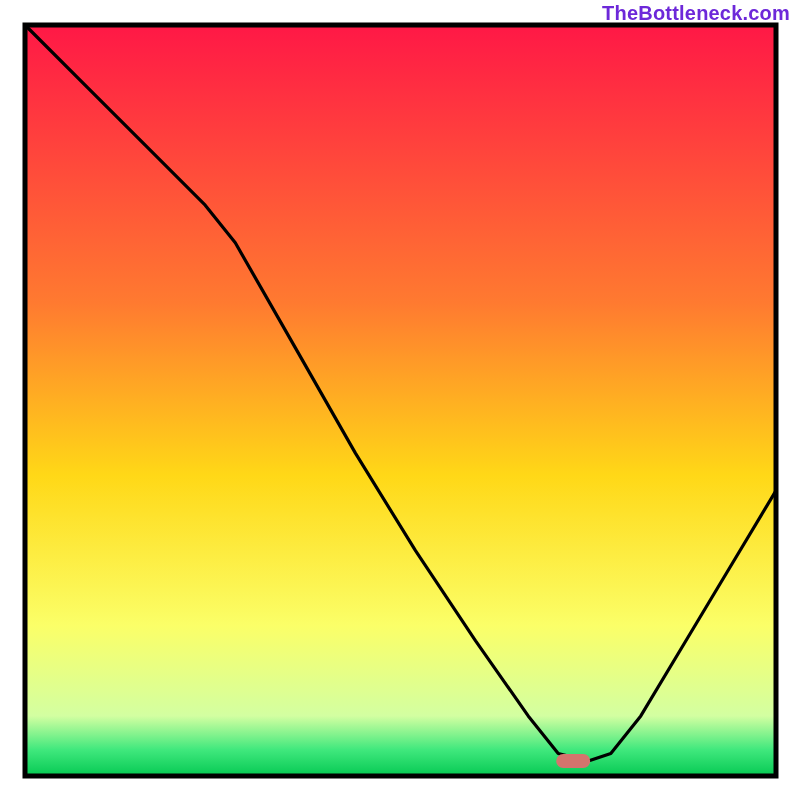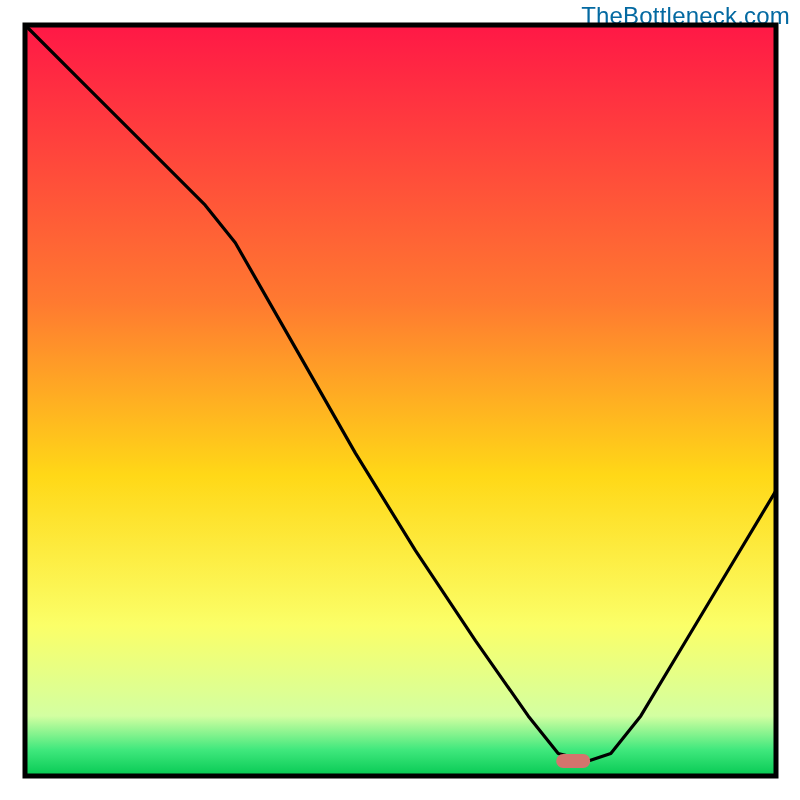--- a/index.html
+++ b/index.html
@@ -8,23 +8,23 @@
     background: #fff;
     width: 800px;
     height: 800px;
     position: relative;
     font-family: Arial, Helvetica, sans-serif;
   }
   .watermark {
     position: absolute;
     top: 2px;
     right: 10px;
-    color: #0369a1;
-    font-size: 24px;
-    font-weight: 400;
+    color: #6d28d9;
+    font-size: 20px;
+    font-weight: 700;
     letter-spacing: 0.2px;
   }
   svg.plot {
     position: absolute;
     left: 0;
     top: 0;
   }
 </style>
 </head>
 <body>

